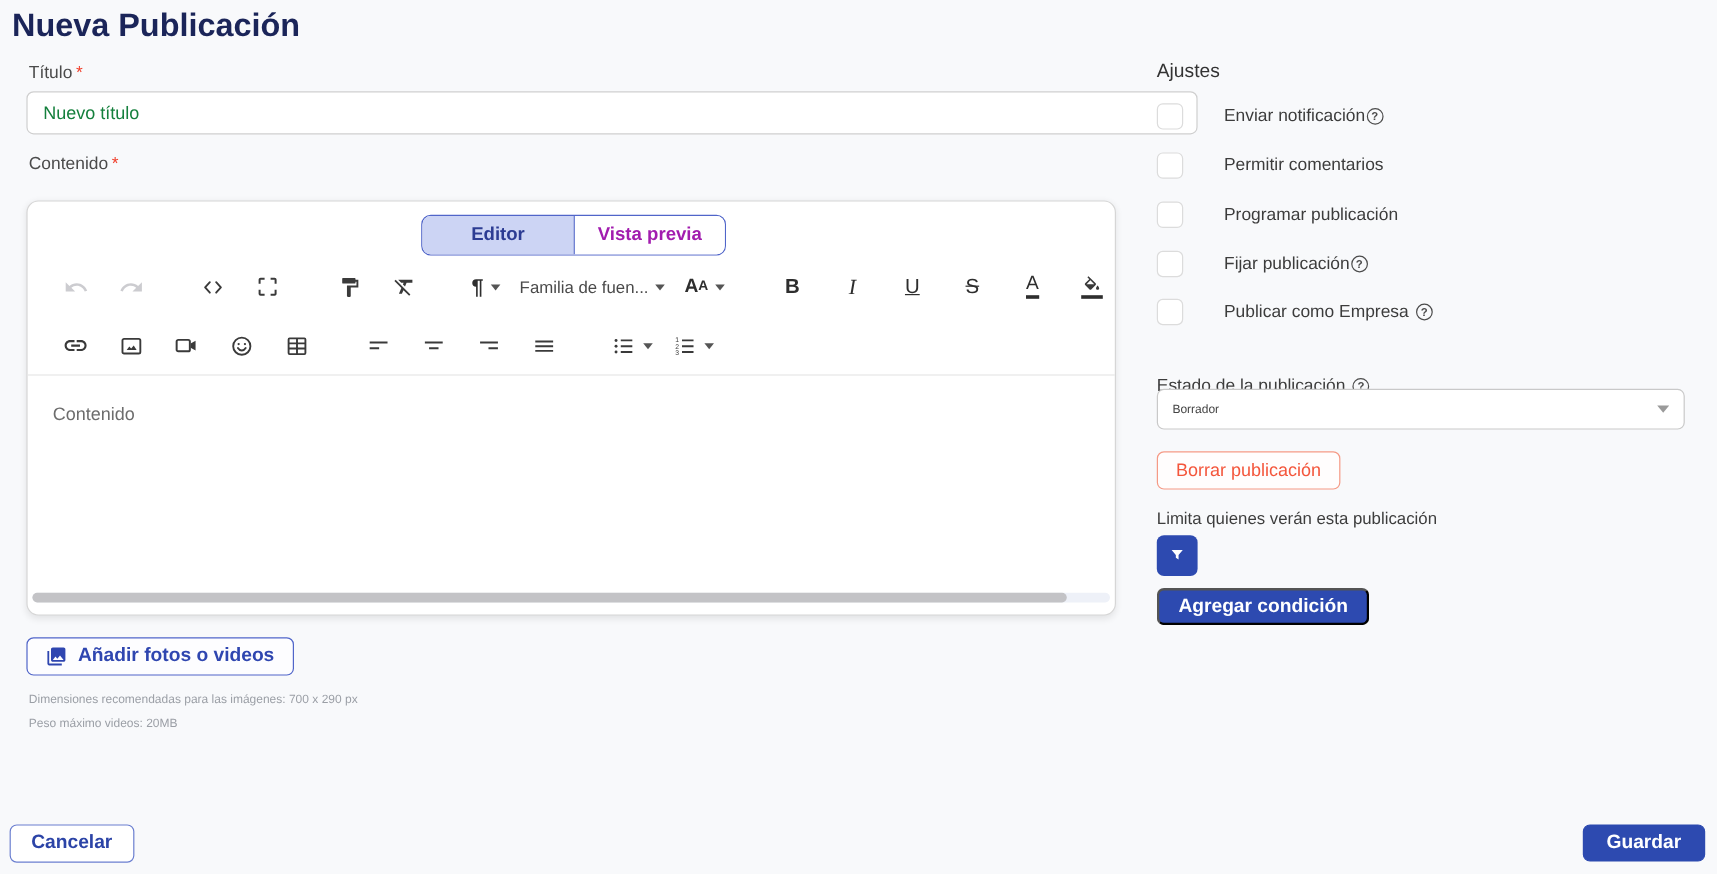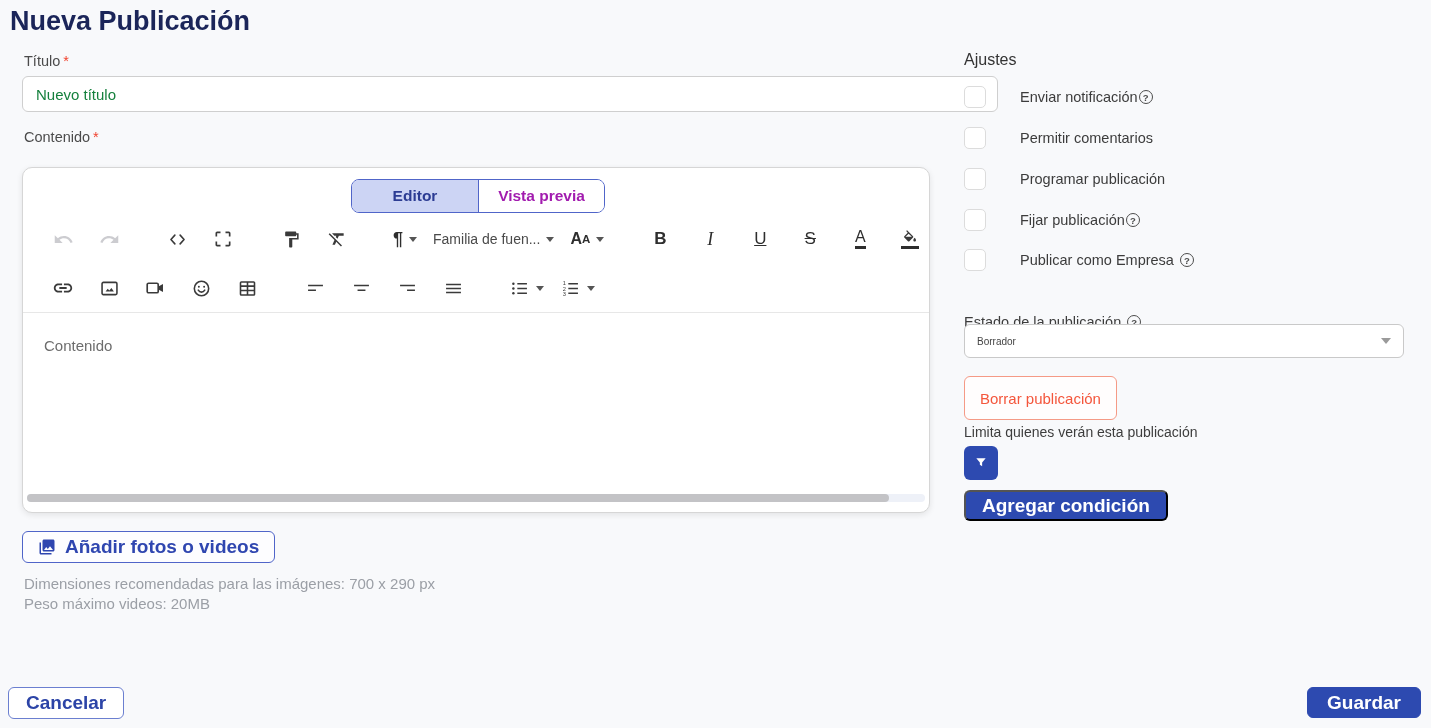--- a/index.html
+++ b/index.html
@@ -85,29 +85,29 @@
     position:absolute; left:4px; right:4px; bottom:10px; height:8px;
     background:#eef1f8; border-radius:4px;
   }
   .hscroll-thumb {
     position:absolute; left:0; top:0; width:862px; height:8px;
     background:#c3c3c6; border-radius:4px;
   }
 
   
   .btn { display:inline-flex; align-items:center; justify-content:center;
-         border-radius:6px; font-size:19px; cursor:pointer;
+         border-radius:6px; font-size:16px; cursor:pointer;
          font-family:"Liberation Sans", sans-serif; }
   .add-photos {
     left:22px; top:531px; height:32px; padding:0 15px;
     background:#fdfdff; border:1px solid #5065c9; color:#2f46b0; font-weight:700;
   }
   .add-photos svg { margin-right:9px; }
 
-  .hints { left:24px; top:574px; font-size:15px; color:#9b9fa6; line-height:20px; }
+  .hints { left:24px; top:574px; font-size:10px; color:#9b9fa6; line-height:20px; }
 
   .cancel-btn {
     left:8px; top:687px; height:32px; padding:0 17px;
     background:#fff; border:1px solid #6b7fd0; color:#2c44a7; font-weight:700;
   }
   .save-btn {
     right:10px; top:687px; height:31px; padding:0 19px;
     background:#2d4ab0; border:1px solid #2d4ab0; color:#fff; font-weight:700;
   }
 
@@ -132,21 +132,21 @@
     background:#fff; border:1px solid #c9c9c9; border-radius:6px;
     display:flex; align-items:center; padding:0 12px; cursor:pointer;
   }
   .select-value { font-size:10px; color:#444; flex:1; }
   .select-caret {
     width:0; height:0;
     border-left:5px solid transparent; border-right:5px solid transparent;
     border-top:6px solid #9a9a9a;
   }
   .delete-btn {
-    left:964px; top:376px; height:44px; padding:0 15px;
+    left:964px; top:376px; height:32px; padding:0 15px;
     background:#fffdfd; border:1px solid #f59a86; color:#f4563c; font-weight:400; font-size:15px;
   }
   .limit-text { left:964px; top:424px; font-size:14px; color:#3d3d3d; }
   .filter-btn {
     left:964px; top:446px; width:34px; height:34px;
     background:#2d4ab0; border-radius:6px;
     display:flex; align-items:center; justify-content:center; cursor:pointer;
   }
   .add-condition-btn {
     left:964px; top:490px; height:31px; padding:0 16px;

